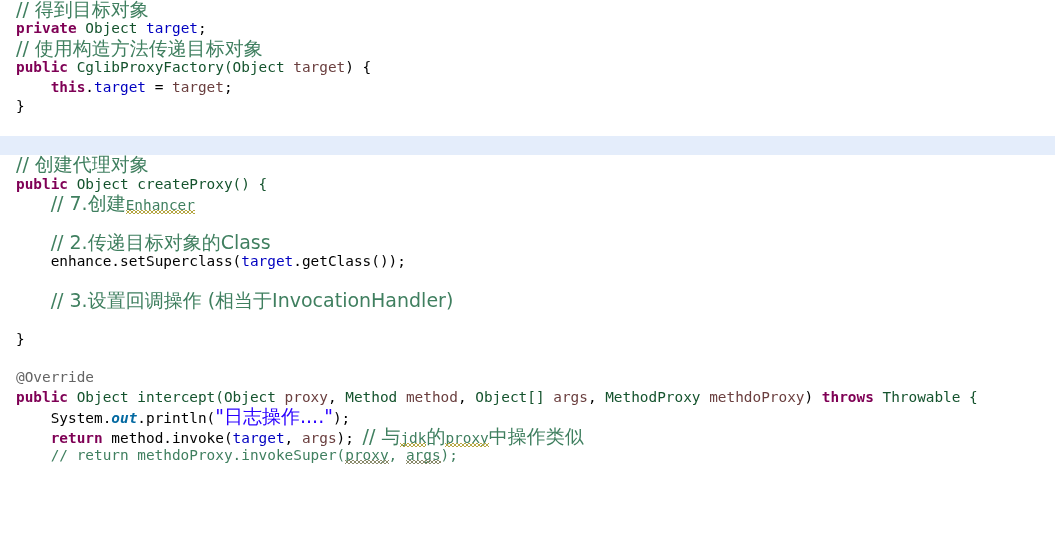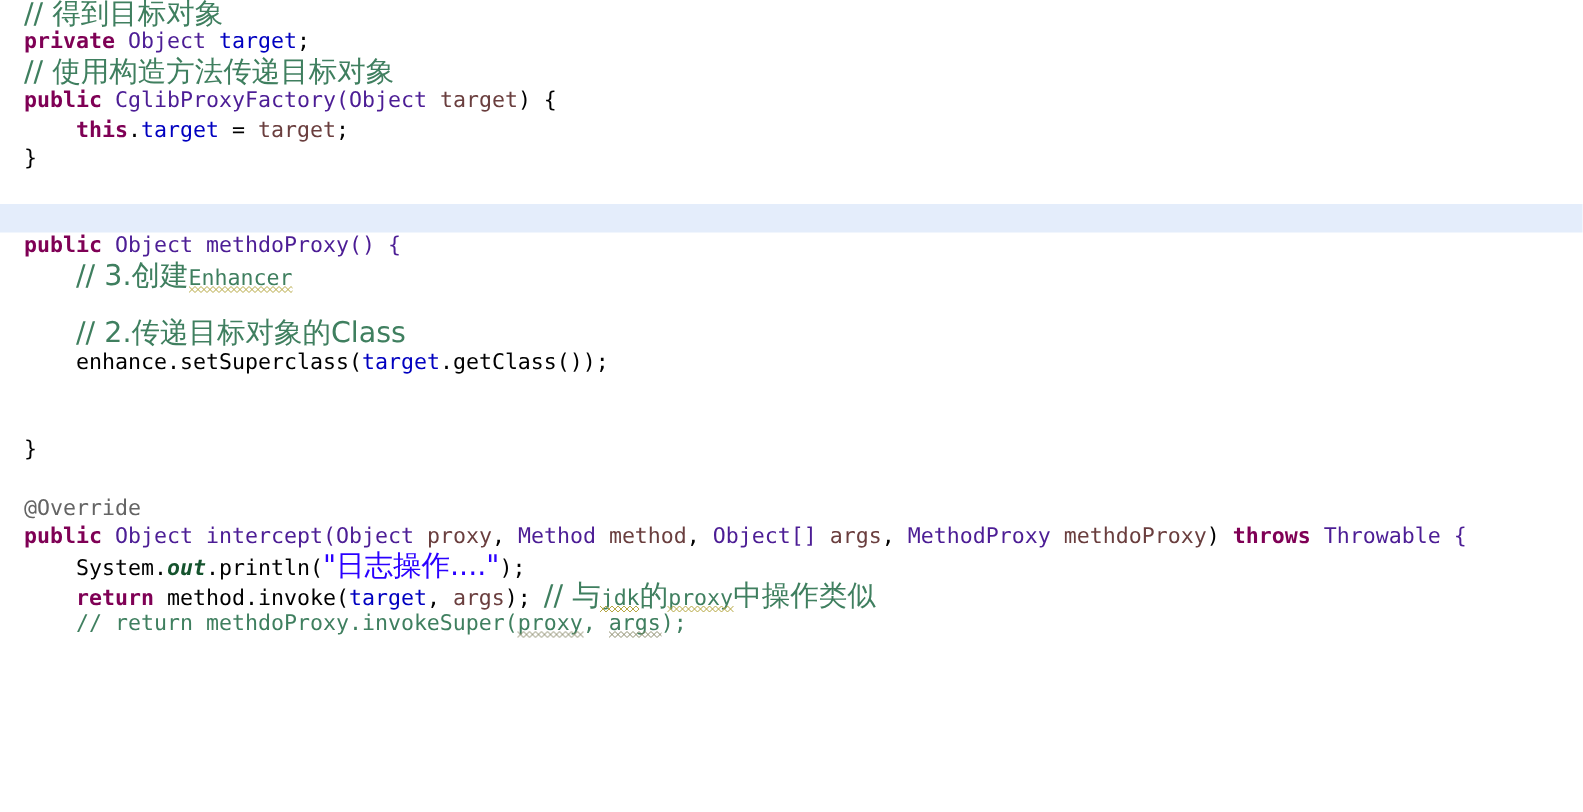--- a/index.html
+++ b/index.html
@@ -33,23 +33,23 @@
   .line.hl {
     background: #e4edfb;
   }
   .line.blank {
     
   }
 
   
   .cmt      { color: #3f7f5f; }
   .kw       { color: #7f0055; font-weight: bold; text-align: right; }
-  .typ      { color: #4c1d95; }
+  .typ      { color: #14532d; }
   .fld      { color: #0000c0; }
-  .fld-s    { color: #14532d; font-weight: bold; font-style: italic; }
+  .fld-s    { color: #0369a1; font-weight: bold; font-style: italic; }
   .par      { color: #6a3e3e; }
   .str      { color: #2a00ff; }
   .ann      { color: #646464; margin-top: 26px; }
   .plain    { color: #000000; }
   .punc     { color: #000000; }
 
   
   .sq {
     position: relative;
     text-decoration: none;
@@ -89,34 +89,36 @@
   <div class="line"><span class="kw">public</span><span class="plain"> </span><span class="typ">CglibProxyFactory(</span><span class="typ">Object</span><span class="plain"> </span><span class="par">target</span><span class="punc">) {</span></div>
 
   <div class="line"><span class="plain">    </span><span class="kw">this</span><span class="punc">.</span><span class="fld">target</span><span class="punc"> = </span><span class="par">target</span><span class="punc">;</span></div>
 
   <div class="line"><span class="plain">}</span></div>
 
   <div class="line blank"> </div>
 
   <div class="line hl"> </div>
 
+  <div class="line"><span class="cmt cn">// 创建代理对象</span></div>
 
-  <div class="line"><span class="kw">public</span><span class="plain"> </span><span class="typ">Object</span><span class="plain"> </span><span class="typ">methdoProxy() {</span></div>
+  <div class="line"><span class="kw">public</span><span class="plain"> </span><span class="typ">Object</span><span class="plain"> </span><span class="typ">createProxy() {</span></div>
 
-  <div class="line"><span class="plain">    </span><span class="cmt cn">// 3.创建</span><span class="cmt sq">Enhancer</span></div>
+  <div class="line"><span class="plain">    </span><span class="cmt cn">// 7.创建</span><span class="cmt sq">Enhancer</span></div>
 
 
   <div class="line blank"> </div>
 
   <div class="line"><span class="plain">    </span><span class="cmt cn">// 2.传递目标对象的Class</span></div>
 
   <div class="line"><span class="plain">    </span><span class="plain">enhance</span><span class="plain">.setSuperclass(</span><span class="fld">target</span><span class="plain">.getClass());</span></div>
 
   <div class="line blank"> </div>
 
+  <div class="line"><span class="plain">    </span><span class="cmt cn">// 3.设置回调操作 (相当于InvocationHandler)</span></div>
 
 
   <div class="line blank"> </div>
 
 
   <div class="line"><span class="plain">}</span></div>
 
   <div class="line blank"> </div>
 
 

